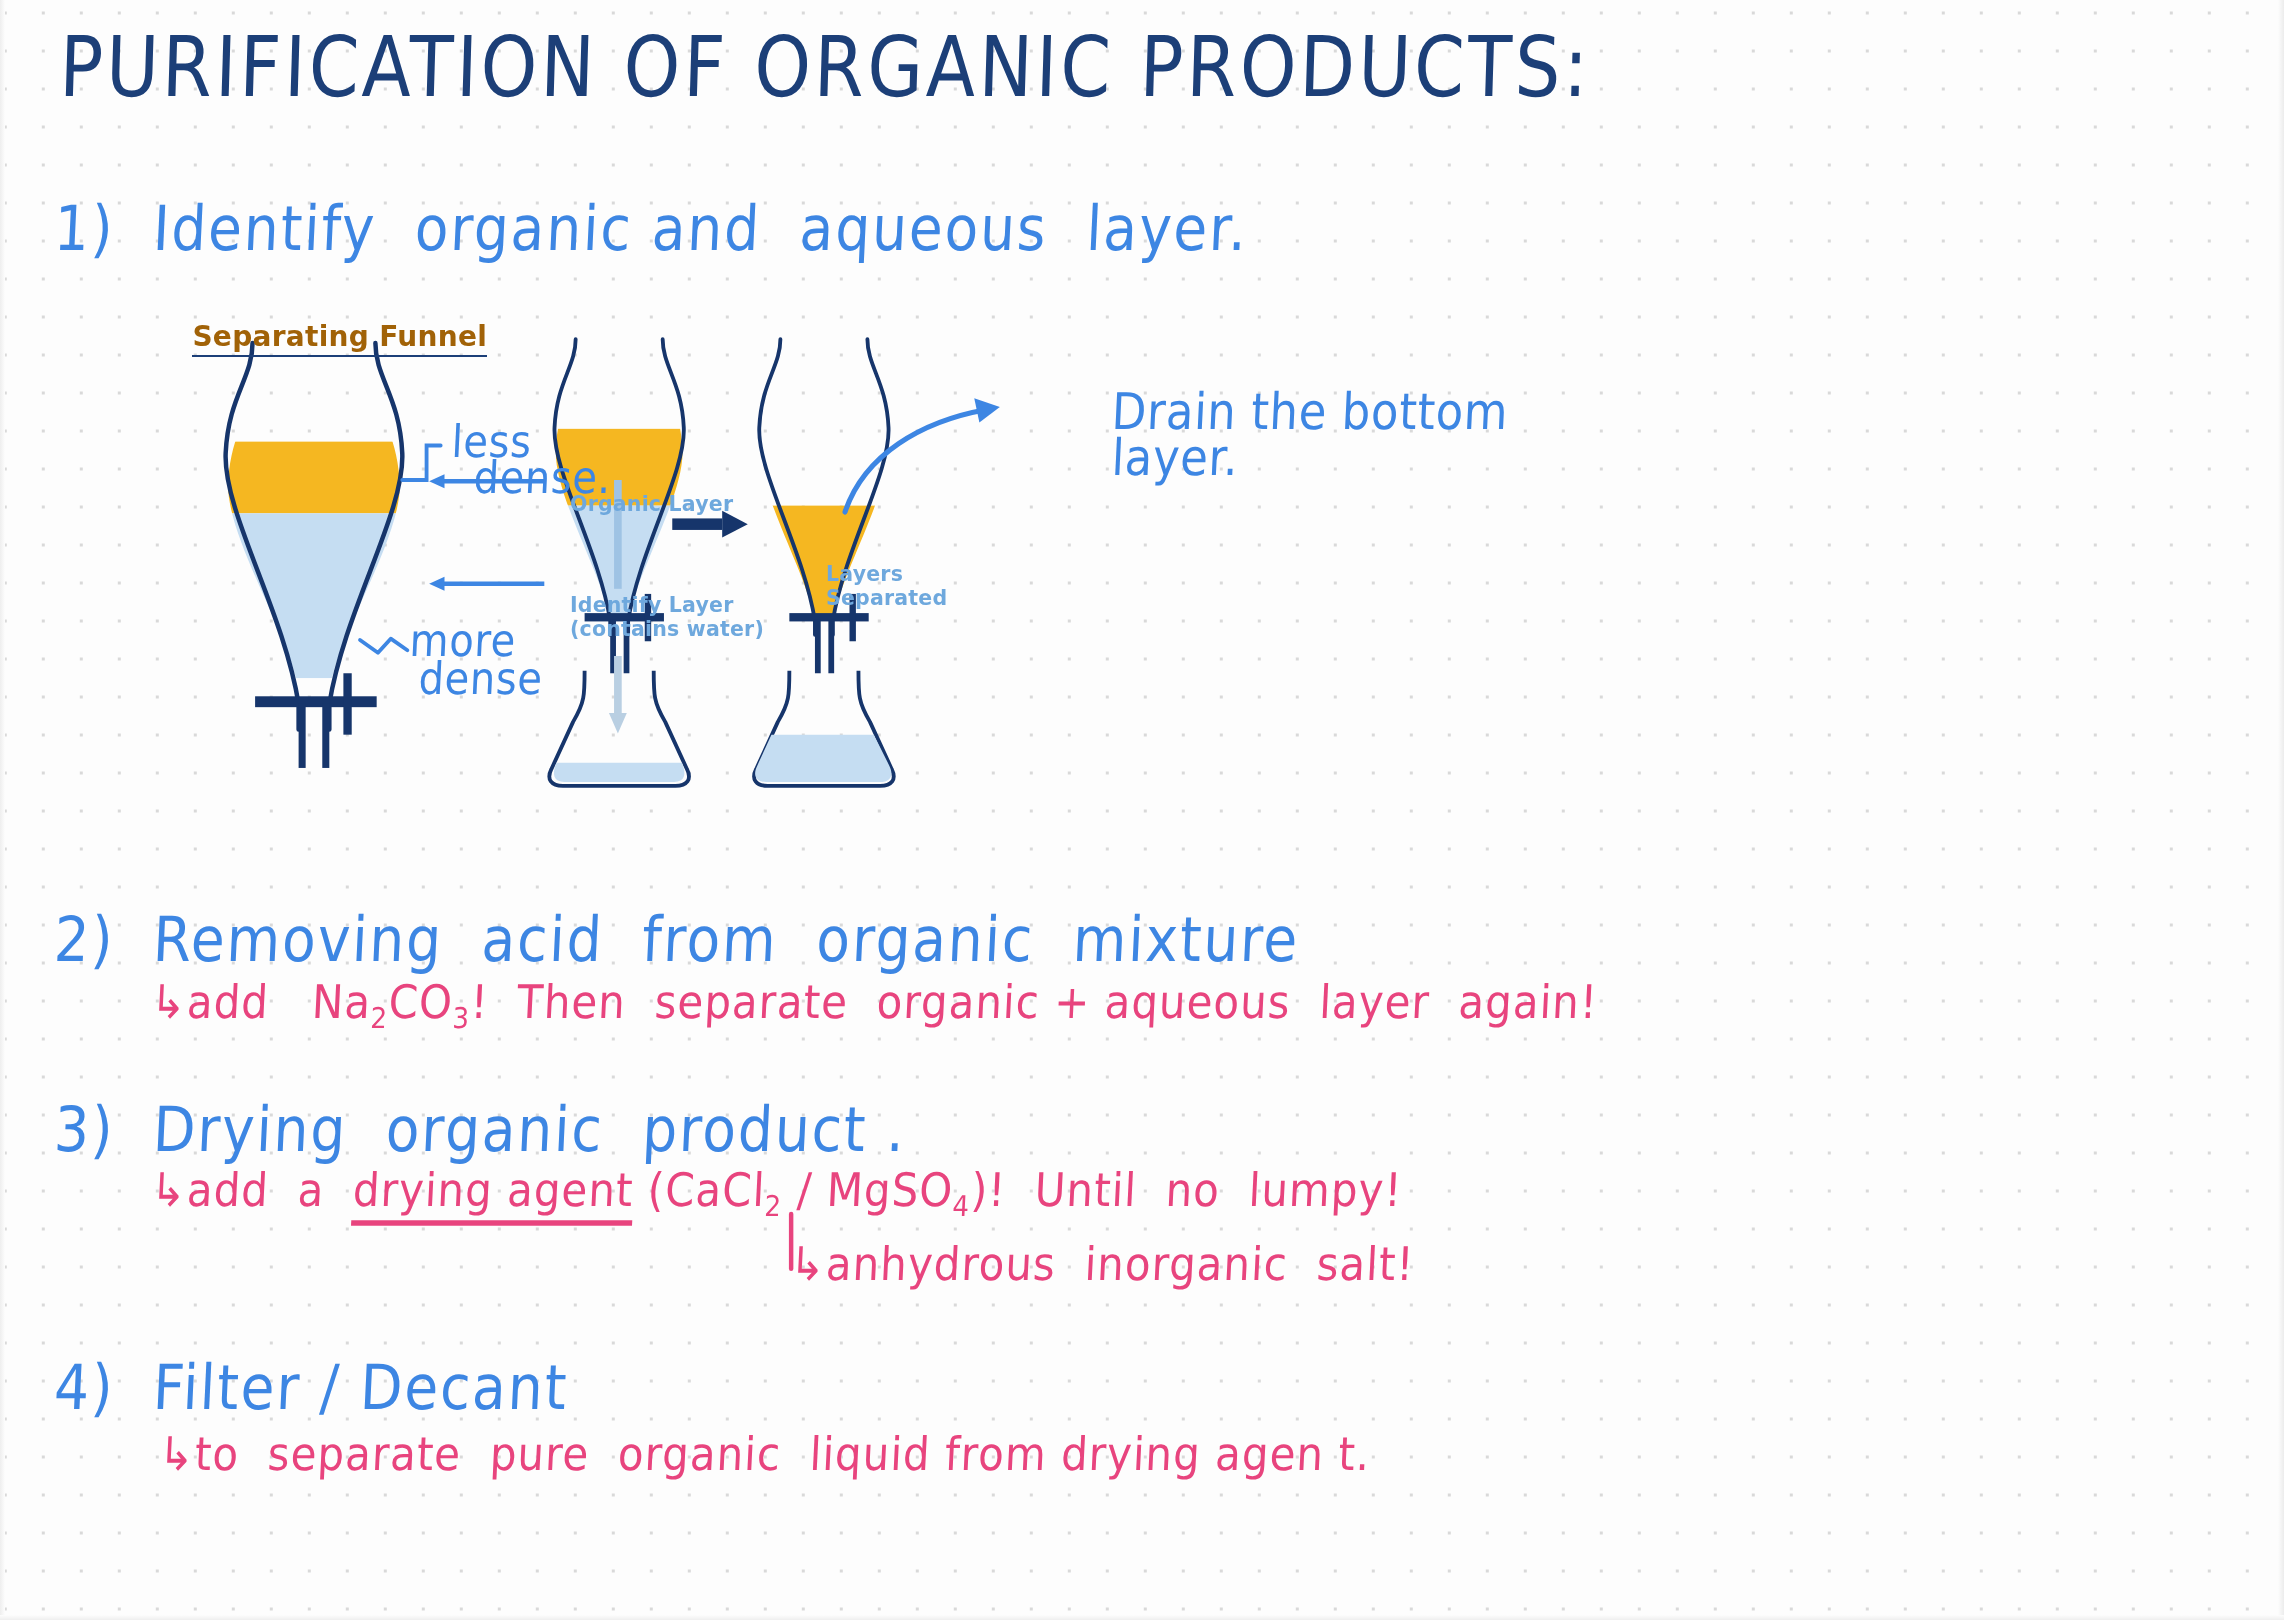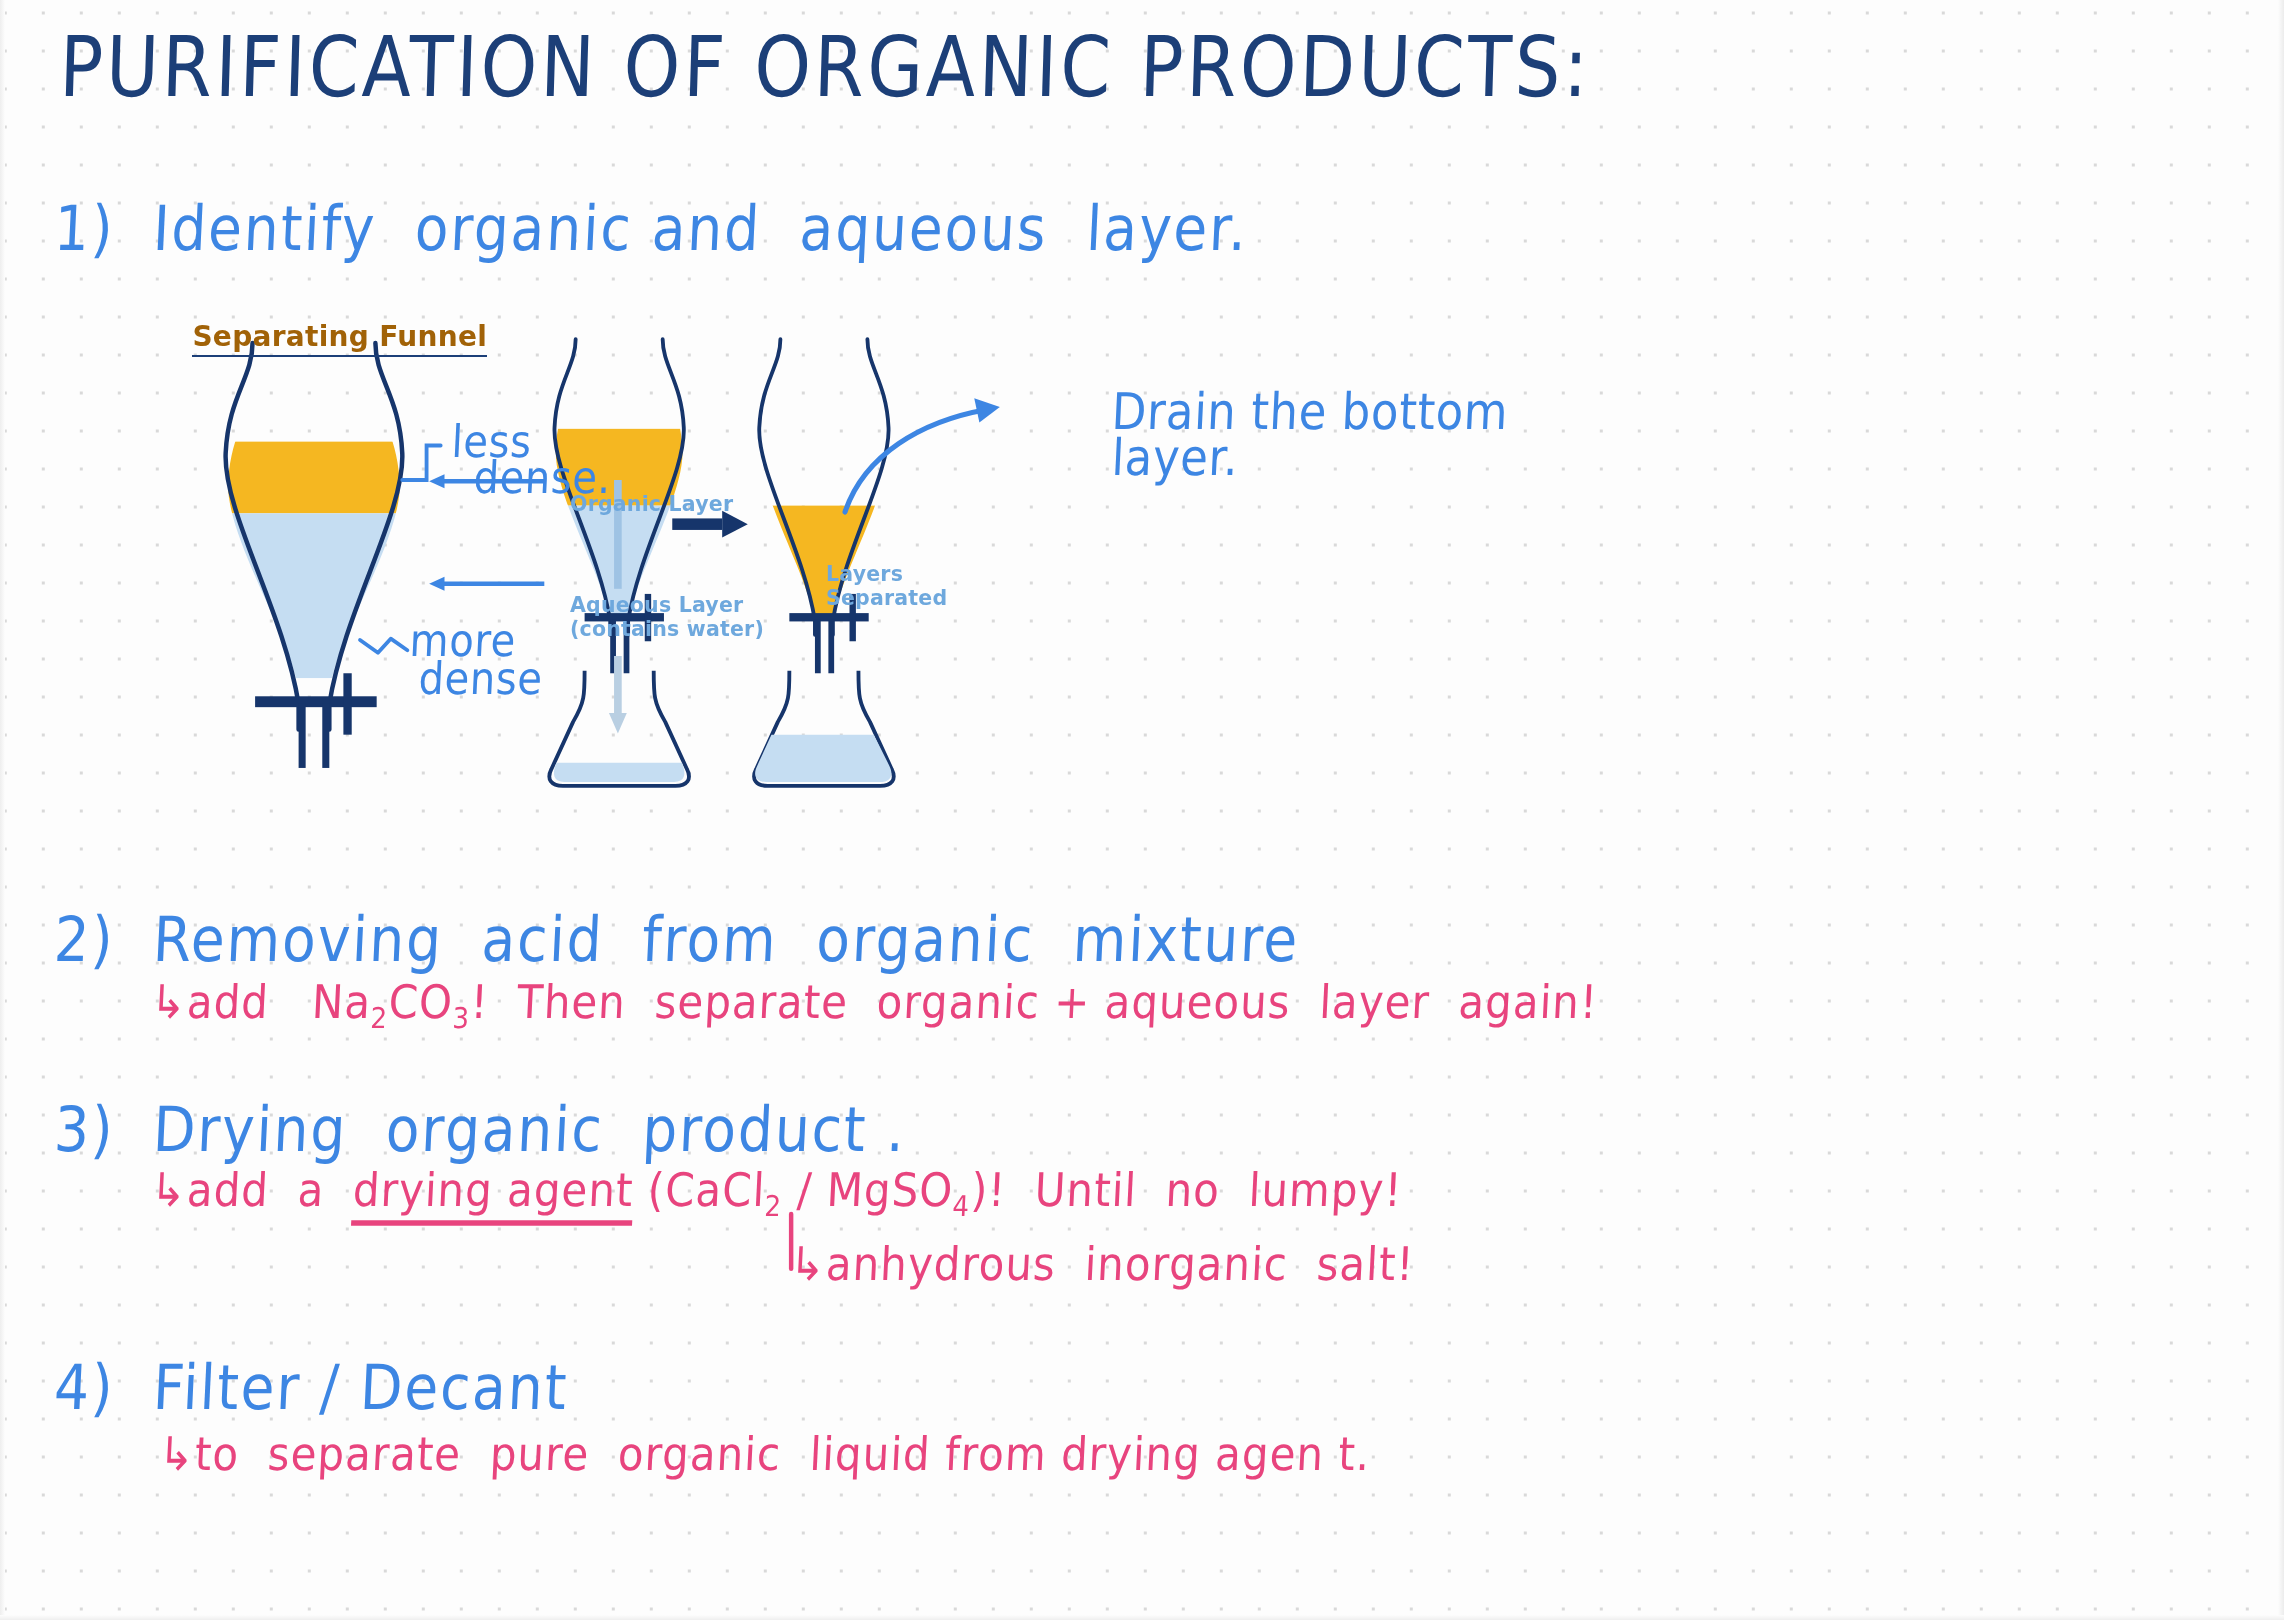--- a/index.html
+++ b/index.html
@@ -174,21 +174,21 @@
       <path d="M58 528 C58 566, 58 578, 40 608 L6 682 C-2 698, 6 708, 24 708 L200 708 C218 708, 226 698, 218 682 L184 608 C166 578, 166 566, 166 528" fill="none" stroke="#16356b" stroke-width="6" stroke-linejoin="round"></path>
       <path d="M30 628 L190 628 L214 676 C222 692, 216 702, 200 702 L22 702 C6 702, 0 692, 8 676 Z" fill="#c5ddf2"></path>
     </g>
 
     <path d="M1030 300 C1060 210, 1150 158, 1250 140" fill="none" stroke="#3d86e3" stroke-width="8" stroke-linecap="round"></path>
     <polygon points="1272,136 1232,122 1240,160" fill="#3d86e3"></polygon>
   </svg>
 
   
   <div class="dlabel" style="left:384px;top:173px;">Organic Layer</div>
-  <div class="dlabel" style="left:384px;top:274px;">Aqueous Layer</div>
+  <div class="dlabel" style="left:384px;top:274px;">Identify Layer</div>
   <div class="dlabel" style="left:384px;top:298px;">(contains water)</div>
   <div class="dlabel" style="left:640px;top:243px;text-align:right;">Layers</div>
   <div class="dlabel" style="left:640px;top:267px;">Separated</div>
 
   
   <div class="anno hw" style="left:267px;top:97px;">less</div>
   <div class="anno hw" style="left:289px;top:133px;">dense.</div>
   <div class="anno hw" style="left:225px;top:296px;">more</div>
   <div class="anno hw" style="left:234px;top:334px;">dense</div>
 </div>

